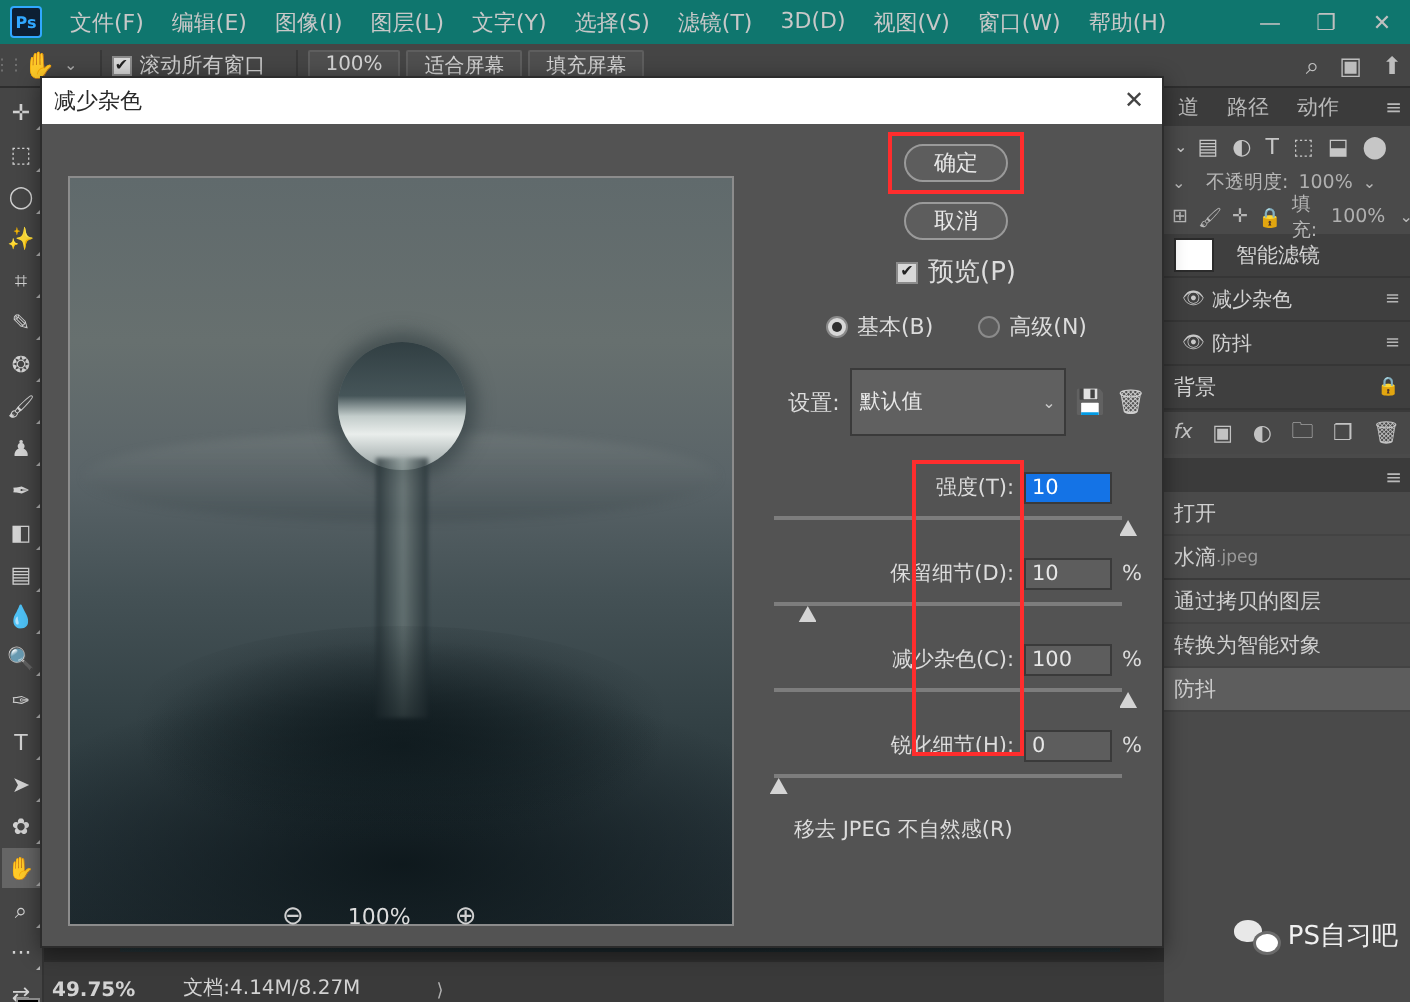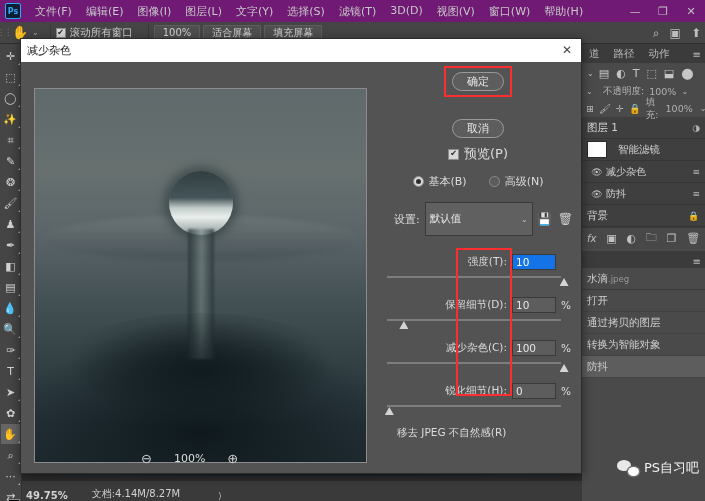--- a/index.html
+++ b/index.html
@@ -7,21 +7,21 @@
     width: 705px; height: 501px;
     background: #535353;
     font-family: "DejaVu Sans", "Liberation Sans", sans-serif;
     overflow: hidden;
   }
   #app { position: relative; width: 705px; height: 501px; }
 
   
   .menubar {
     position: absolute; left:0; top:0; width:705px; height:22px;
-    background:#701a75; display:flex; align-items:center;
+    background:#0f766e; display:flex; align-items:center;
   }
   .ps-logo {
     width:16px; height:16px; margin:0 7px 0 5px;
     background:#0d1f33; border:1px solid #31a8ff; border-radius:2px;
     color:#31a8ff; font-size:8px; font-weight:bold;
     display:flex; align-items:center; justify-content:center;
     font-family:"DejaVu Sans", sans-serif;
   }
   .menu-item {
     color:#c8c8c8; font-size:11px; padding:3px 7px; white-space:nowrap;
@@ -224,21 +224,21 @@
     filter:blur(2px);
   }
 
   .dlg-right { position:absolute; left:362px; top:10px; width:190px; }
   .dlg-btn {
     width:52px; height:19px; margin:0 auto 7px; background:#5d5d5d;
     border:1px solid #9a9a9a; border-radius:10px; color:#e8e8e8;
     font-size:11px; display:flex; align-items:center; justify-content:center;
   }
   .ok-wrap {
-    position:relative; width:52px; margin:0 auto 20px;
+    position:relative; width:52px; margin:0 auto 2px;
   }
   .red-box-ok {
     position:absolute; left:-8px; top:-6px; width:68px; height:31px;
     border:2px solid #ff2d2d; pointer-events:none;
   }
   .dlg-check {
     display:flex; align-items:center; justify-content:center; gap:5px;
     margin-bottom:11px;
   }
   .dlg-check .cbox2 {
@@ -425,24 +425,20 @@
       <span>🖌</span>
       <span>✛</span>
       <span>🔒</span>
       <span>填充:</span>
       <span class="opac-val">100%</span>
       <span style="font-size:8px;">⌄</span>
     </div>
 
     <div class="layer-list" id="layer-list">
         <div class="layer-row">
-          <span>图层 1</span>
-          <span class="layer-right">◑</span>
-        </div>
-        <div class="layer-row">
           <span class="thumb"></span>
           <span style="margin-left: 6px;">智能滤镜</span>
         </div>
         <div class="layer-row sub-row">
           <span class="eye">👁</span>
           <span>减少杂色</span>
           <span class="layer-right">≡</span>
         </div>
         <div class="layer-row sub-row">
           <span class="eye">👁</span>
@@ -462,26 +458,26 @@
       <span>🗀</span>
       <span>❐</span>
       <span>🗑</span>
     </div>
 
     <div class="hist-panel">
       <div class="hist-head">
         <div class="pmenu">≡</div>
       </div>
       <div id="hist-list">
+          <div class="hist-item">
+            <span>打开</span>
+          </div>
           <div class="hist-item first">
             <span>水滴</span>
             <span class="ext">.jpeg</span>
-          </div>
-          <div class="hist-item">
-            <span>打开</span>
           </div>
           <div class="hist-item">
             <span>通过拷贝的图层</span>
           </div>
           <div class="hist-item">
             <span>转换为智能对象</span>
           </div>
           <div class="hist-item selected">
             <span>防抖</span>
           </div>

